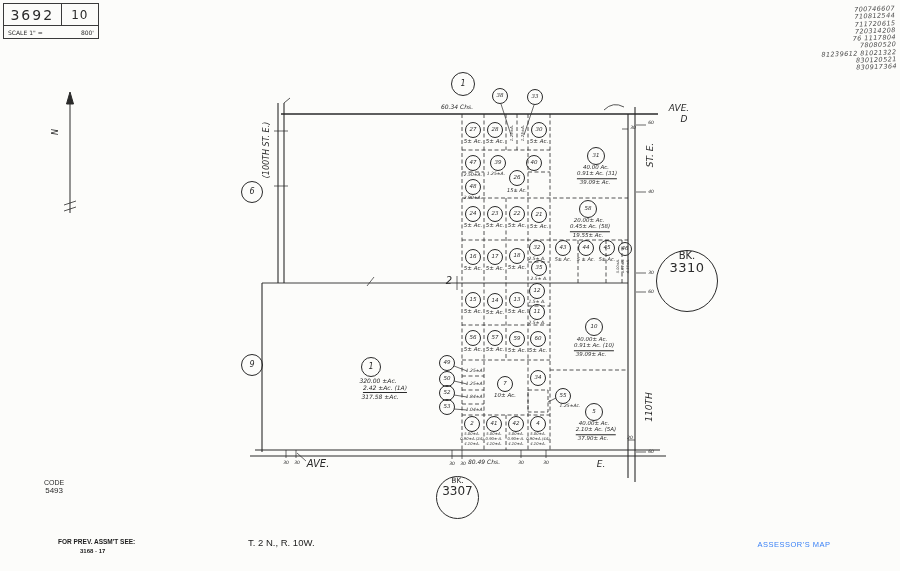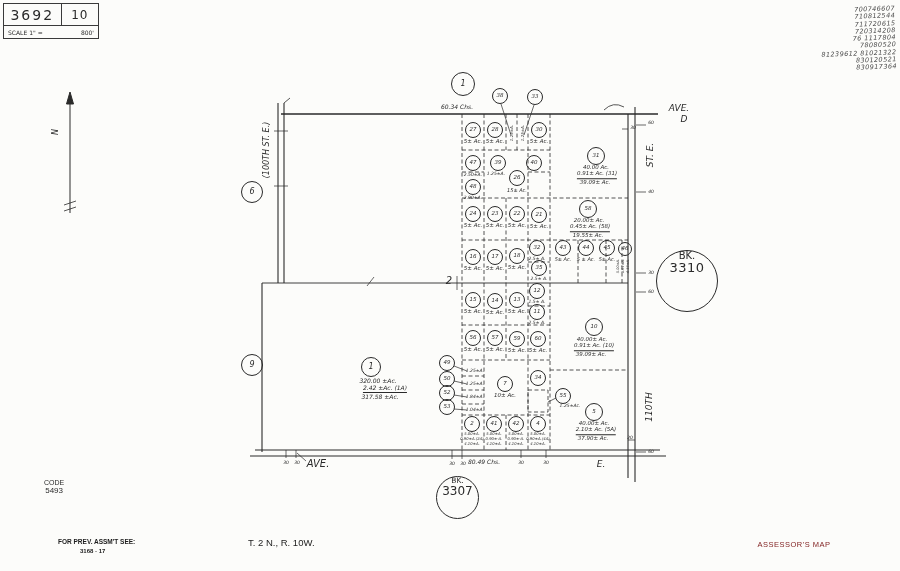--- a/index.html
+++ b/index.html
@@ -37,21 +37,21 @@
   .code .l1{font-size:7px;}.code .l2{font-size:8px;}
   .watermark{position:absolute;left:5px;top:521px;font-size:25px;letter-spacing:3px;
       color:#c6c6c6;font-family:"Liberation Sans",sans-serif;font-weight:bold;opacity:.8;}
   .prev{position:absolute;left:58px;top:538px;font-size:6.5px;font-weight:bold;
       font-family:"Liberation Sans",sans-serif;color:#1c1c1c;}
   .prevref{position:absolute;left:80px;top:548px;font-size:6px;font-weight:bold;
       font-family:"Liberation Sans",sans-serif;color:#1c1c1c;}
   .township{position:absolute;left:248px;top:537px;font-size:9.5px;
       font-family:"Liberation Sans",sans-serif;color:#1c1c1c;}
   .assessor{position:absolute;left:690px;top:540px;width:208px;text-align:center;
-      font-family:"Liberation Sans",sans-serif;color:#7f1d1d;}
+      font-family:"Liberation Sans",sans-serif;color:#3b82f6;}
   .assessor .l1{font-size:7.5px;letter-spacing:.5px;}
   .assessor .l2{font-size:8.5px;margin-top:1px;}
 </style>
 </head>
 <body>
 
 <div class="page">
 
   <svg class="linework" width="900" height="571" viewBox="0 0 900 571">
     <g stroke="#2a2a2a" fill="none">

